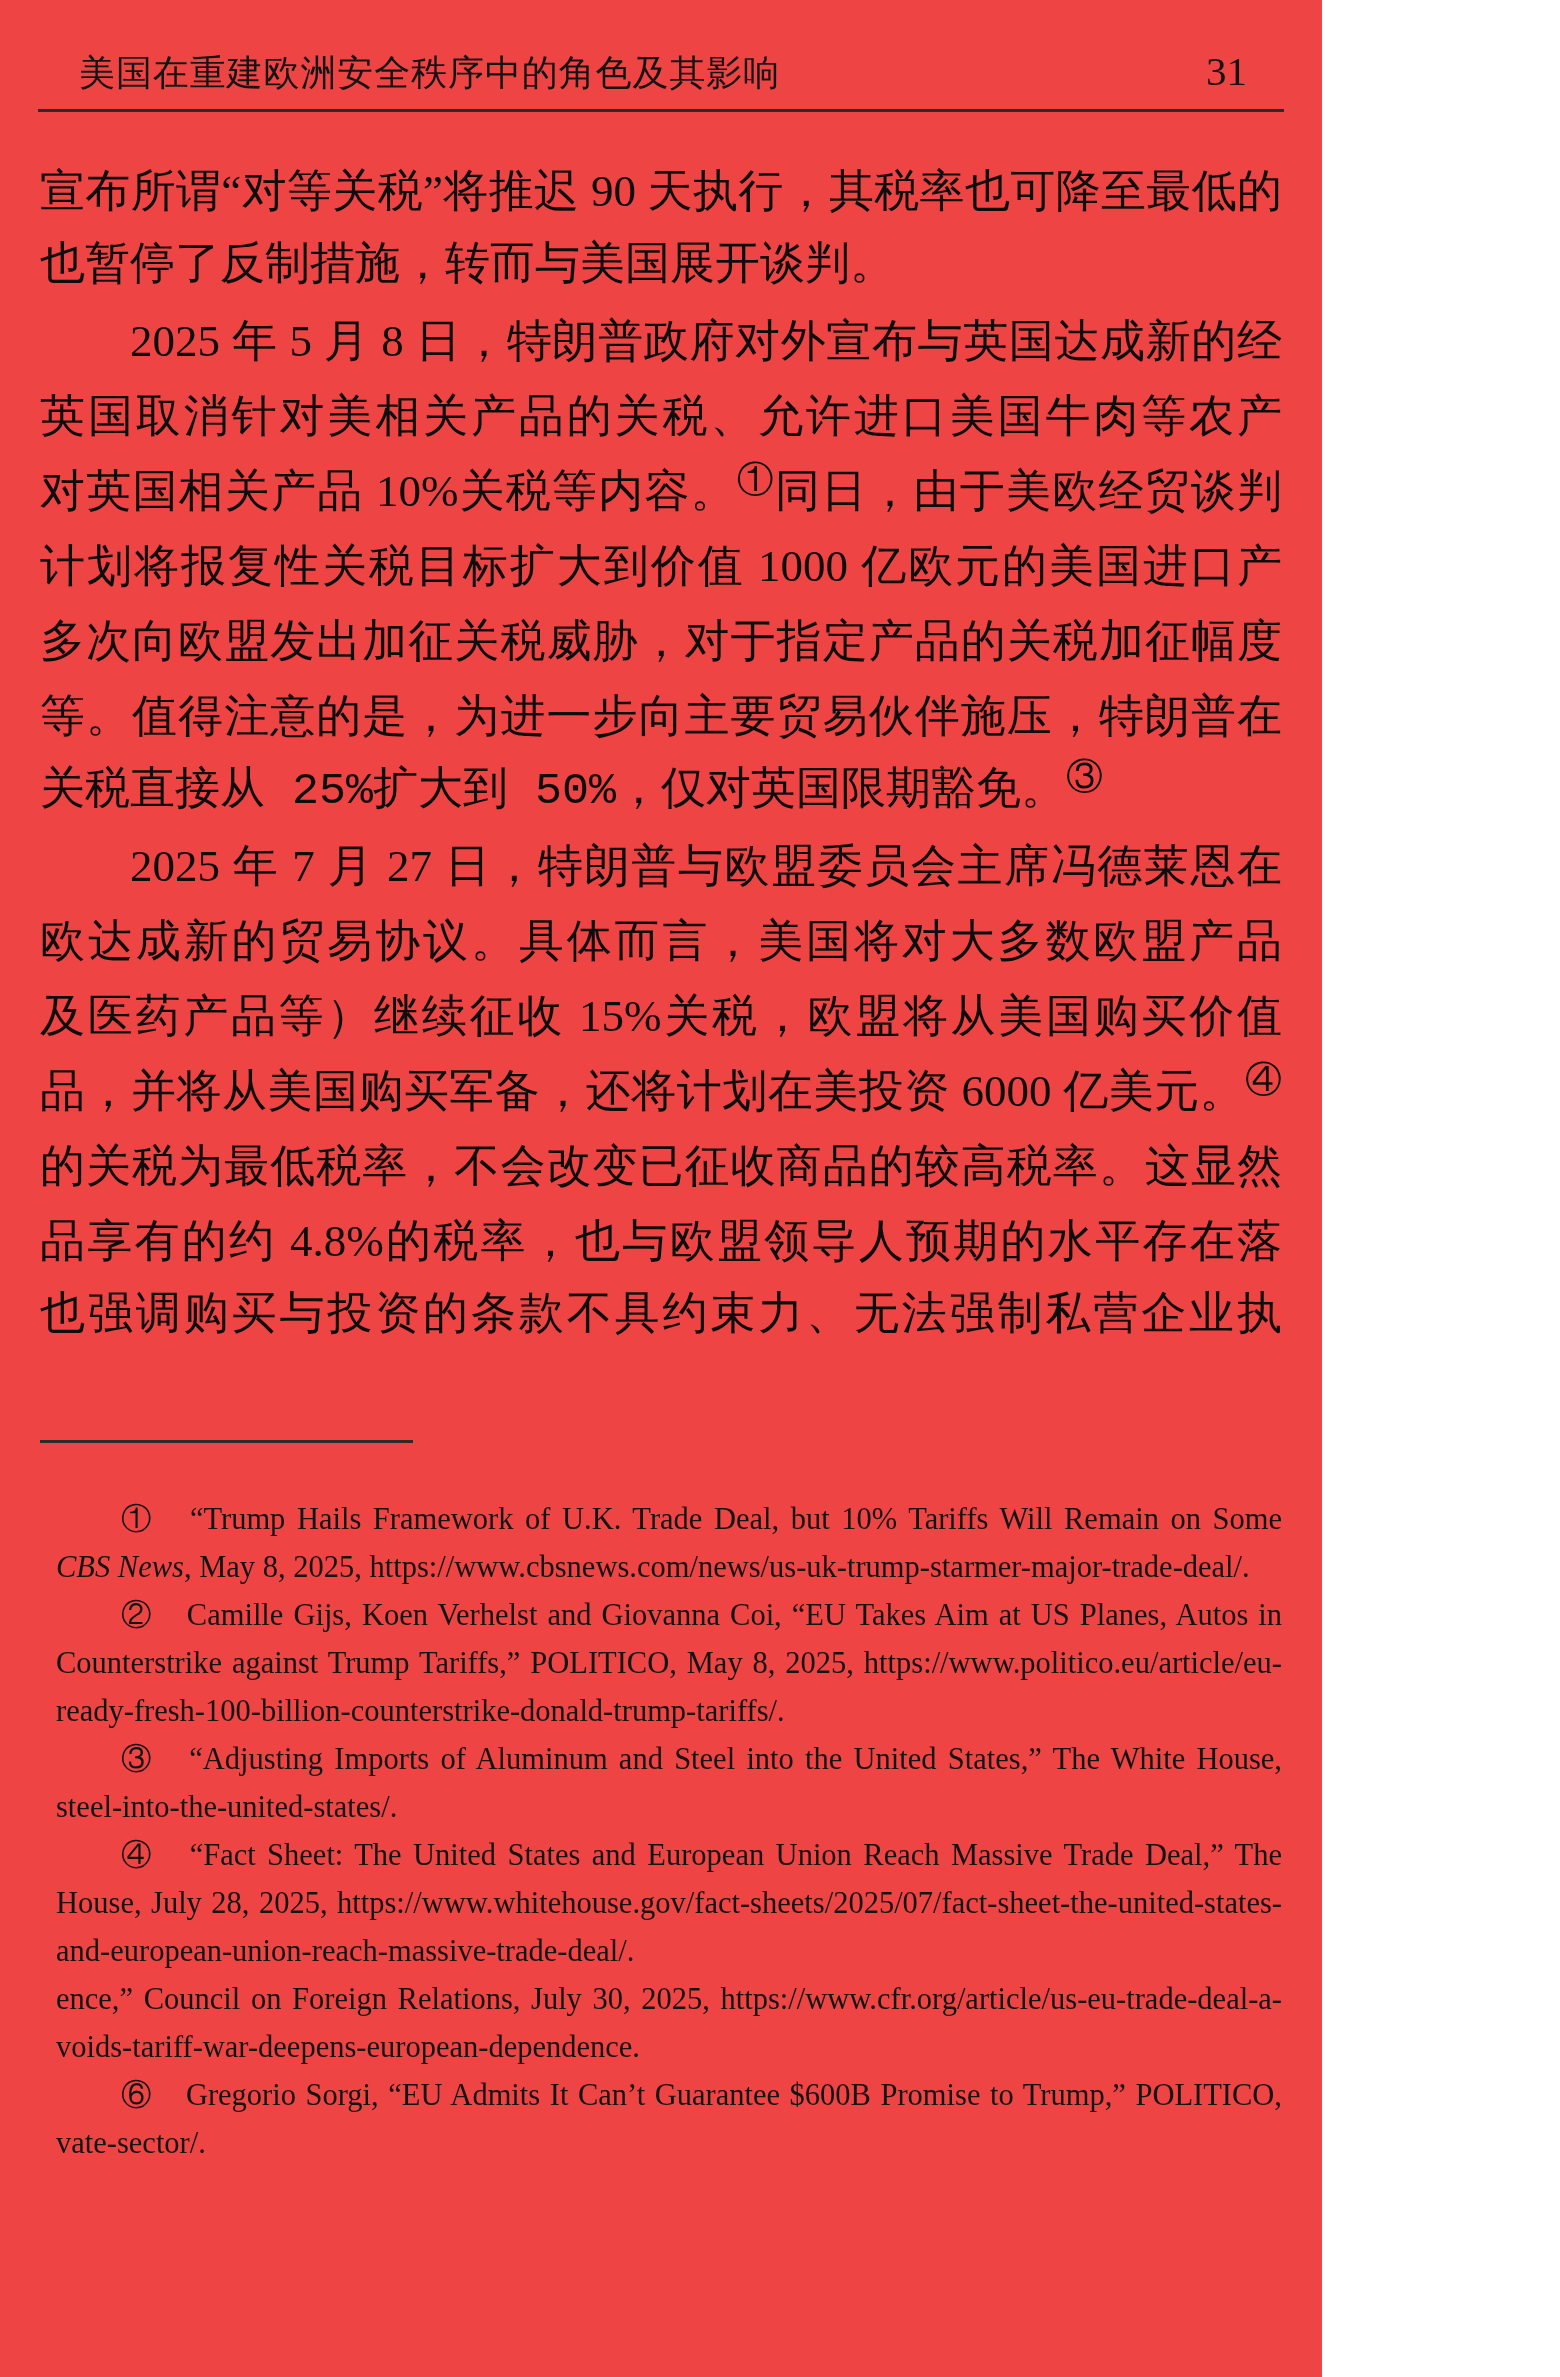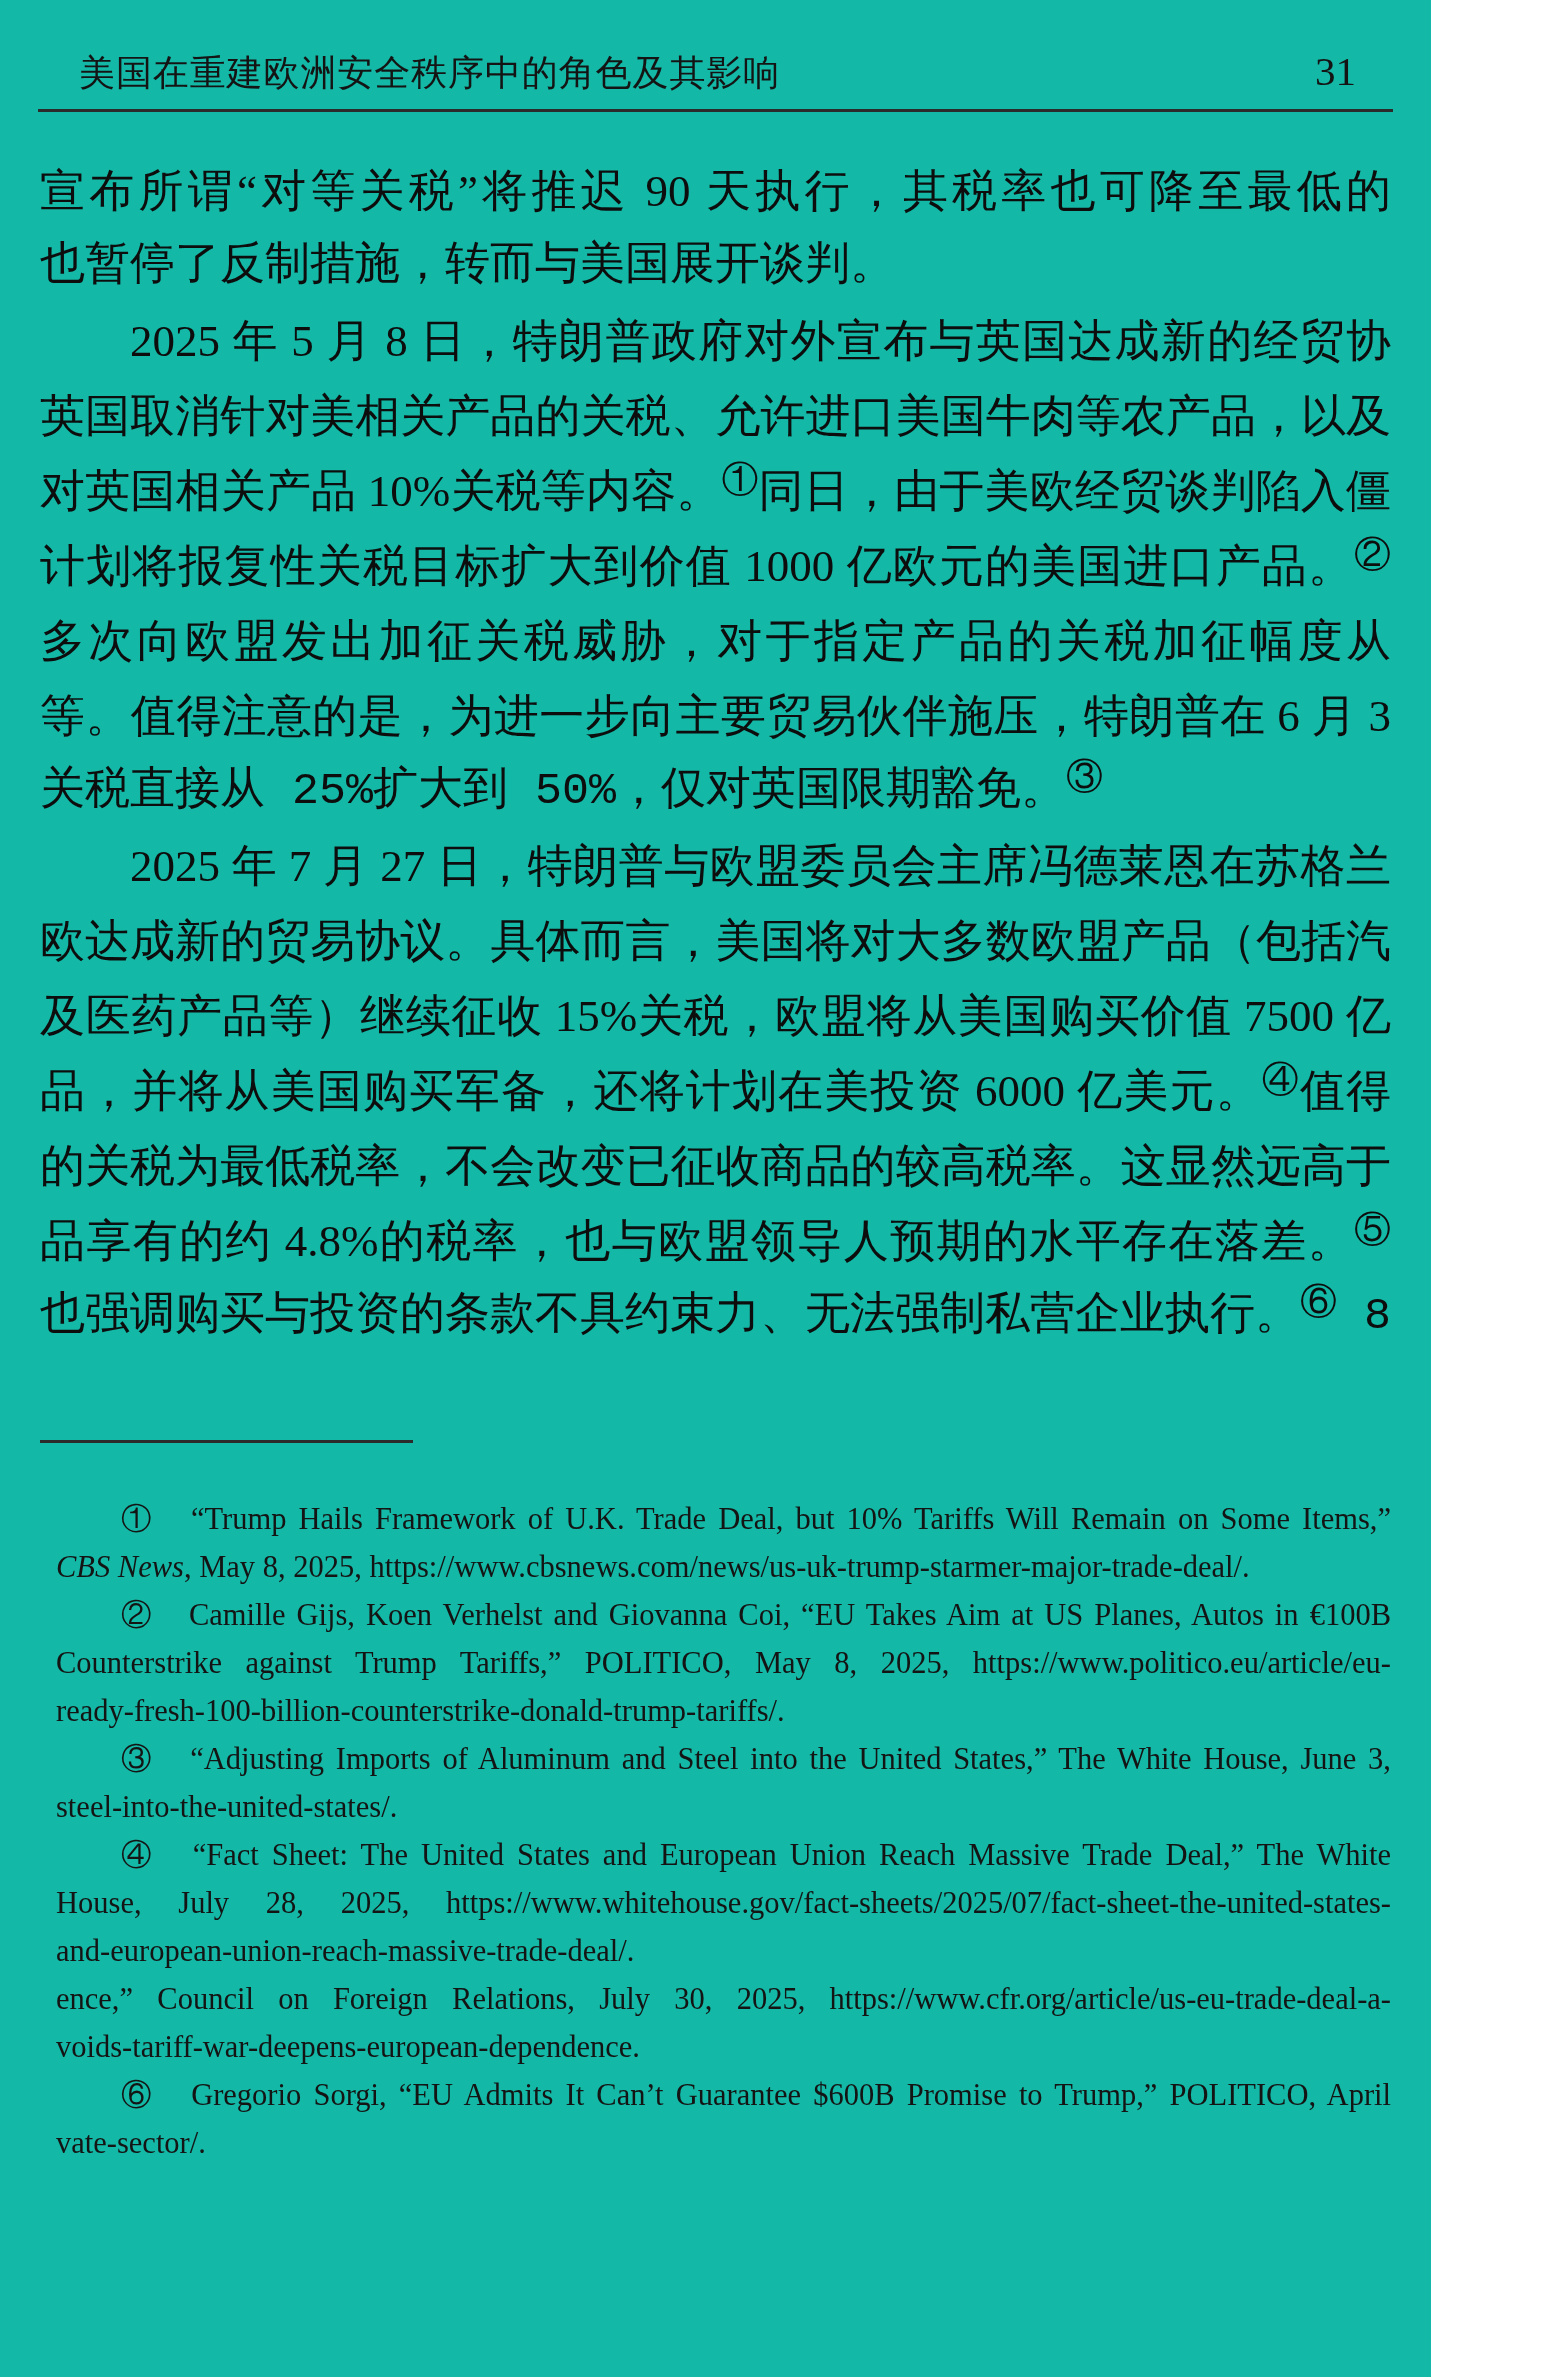--- a/index.html
+++ b/index.html
@@ -1,20 +1,20 @@
 <!DOCTYPE html>
 <html lang="zh" style="font-size:14.4px"><head>
 <meta charset="utf-8">
 <style>
   html,body{margin:0;padding:0;background:#ffffff;}
   .page{
     position:relative;
-    width:1431px;
+    width:1322px;
     height:2377px;
-    background:#14b8a6;
+    background:#ef4444;
     color:#111111;
     font-family:"Liberation Serif","DejaVu Serif",serif;
     overflow:hidden;
   }
   
   .runninghead{
     position:absolute;
     top:47px;
     left:79px;
     right:75px;

